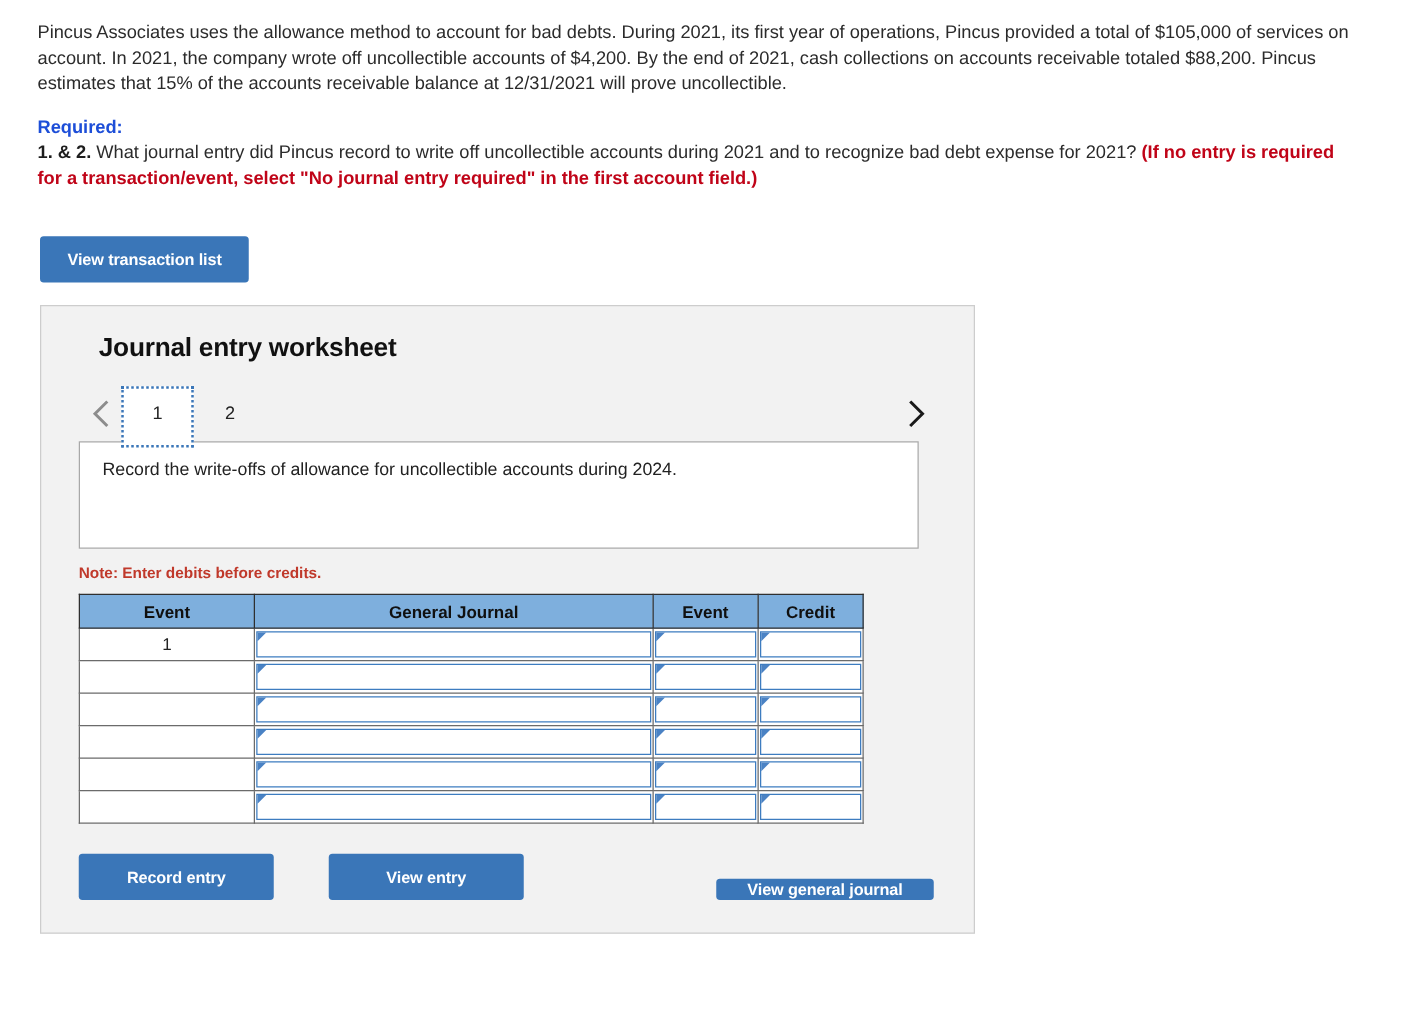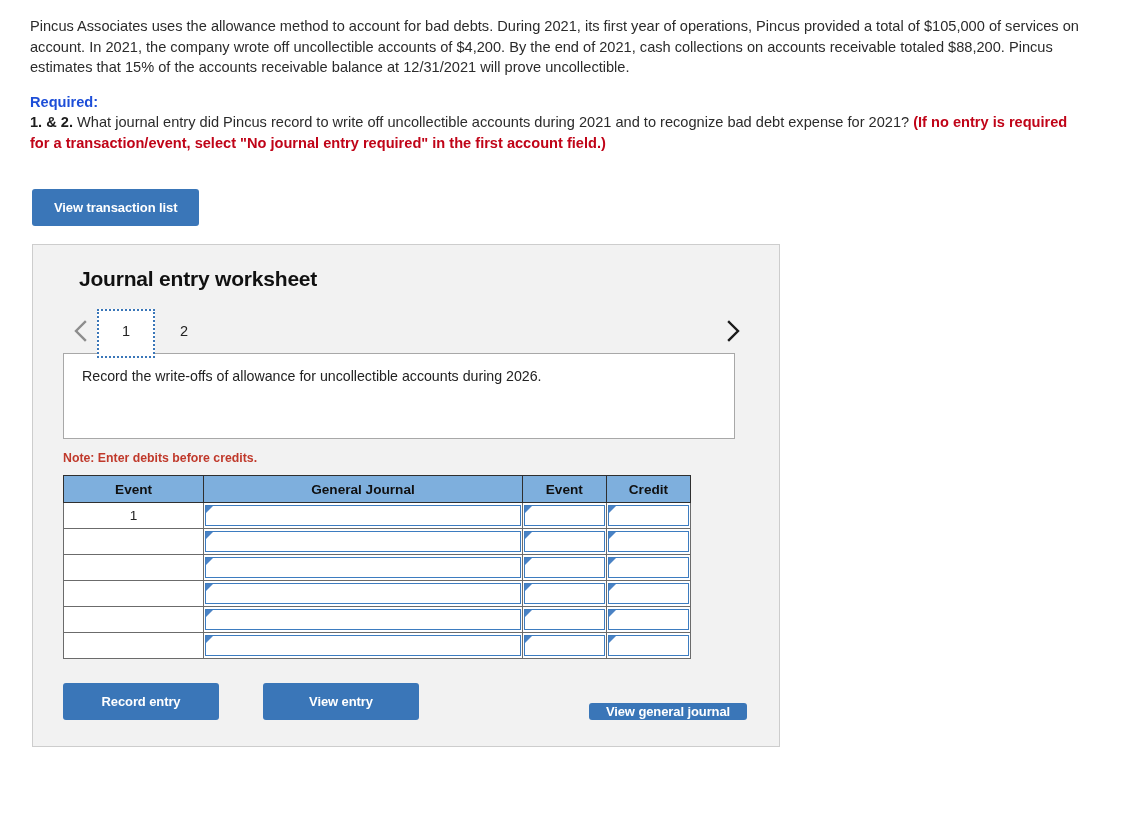--- a/index.html
+++ b/index.html
@@ -202,21 +202,21 @@
     padding: 11px 10px;
     width: 156px;
   }
   .btn-clear {
     padding: 11px 10px;
     width: 156px;
     margin-left: 44px;
   }
   .btn-vgj {
     padding: 1px 10px;
-    width: 158px;
+    width: 174px;
     margin-left: auto;
   }
 </style>
 </head>
 <body>
 
 <div class="problem">
   <span>Pincus Associates uses the allowance method to account for bad debts.  During 2021, its first year of operations, Pincus provided a total of $105,000 of services on account. In 2021, the company wrote off uncollectible accounts of $4,200.  By the end of 2021, cash collections on accounts receivable totaled $88,200.  Pincus estimates that 15% of the accounts receivable balance at 12/31/2021 will prove uncollectible.</span>
 </div>
 
@@ -247,21 +247,21 @@
     </div>
     <div class="chev-spacer"></div>
     <div class="chev">
       <svg width="15" height="24" viewBox="0 0 15 24" aria-hidden="true">
         <polyline points="4,3 13,12 4,21" fill="none" stroke="#1a1a1a" stroke-width="2.4" stroke-linecap="square"></polyline>
       </svg>
     </div>
   </div>
 
   <div class="instr-box">
-    <span>Record the write-offs of allowance for uncollectible accounts during 2026.</span>
+    <span>Record the write-offs of allowance for uncollectible accounts during 2024.</span>
   </div>
 
   <div class="note">Note: Enter debits before credits.</div>
 
   <table class="jtable">
     <colgroup>
       <col class="col-event">
       <col class="col-gj">
       <col class="col-debit">
       <col class="col-credit">

